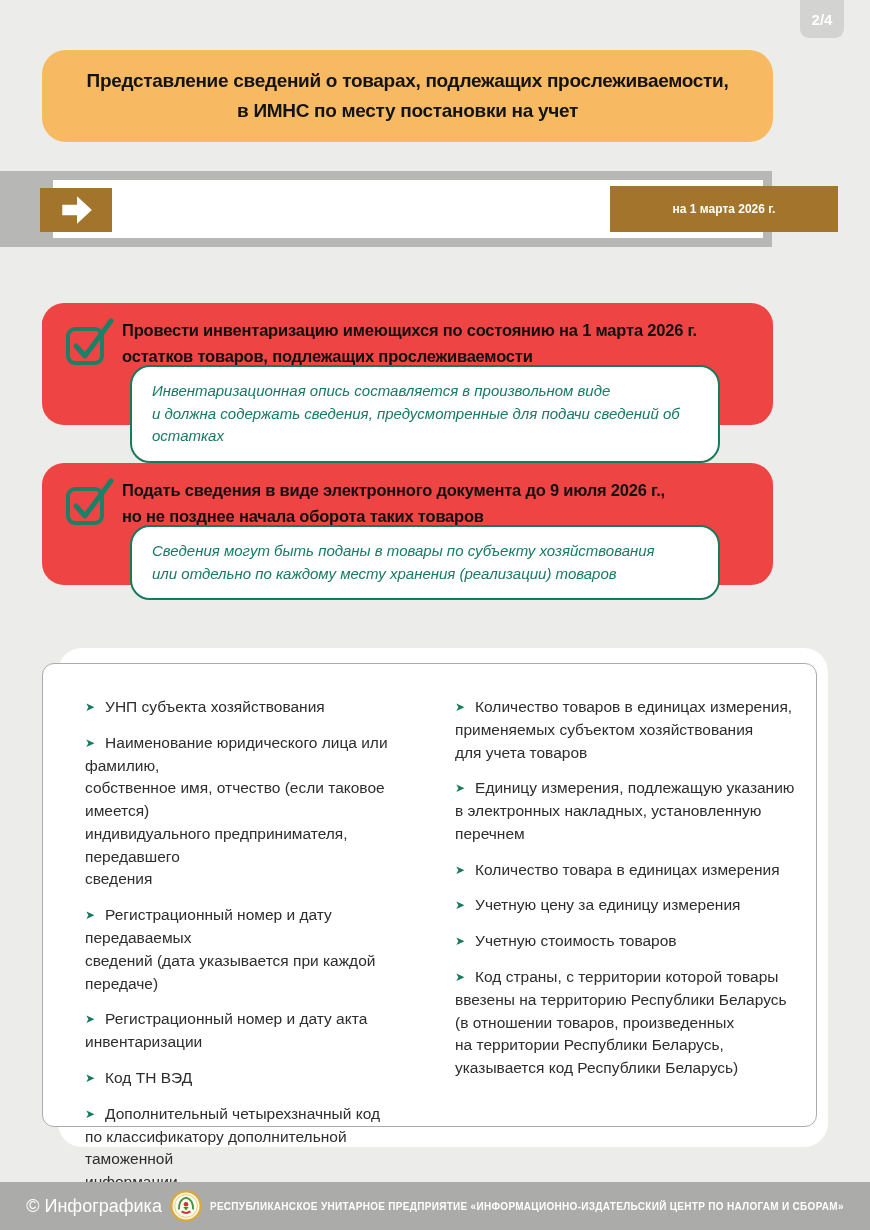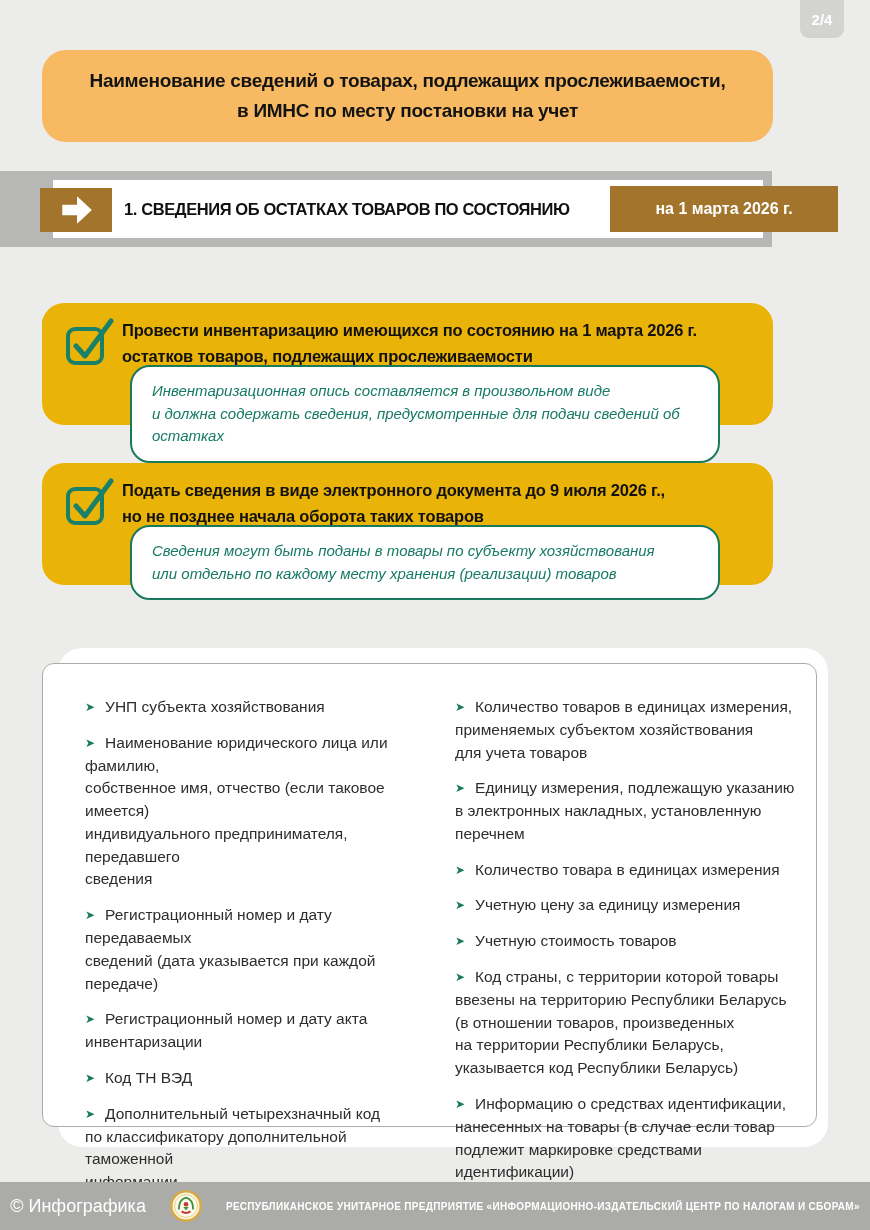--- a/index.html
+++ b/index.html
@@ -20,30 +20,30 @@
     justify-content:center;text-align:center;font-weight:700;font-size:19px;
     letter-spacing:-0.3px;color:var(--c-text);white-space:pre-line;line-height:1.6;}
 
   .band{position:absolute;left:0;top:171px;width:772px;height:76px;background:var(--c-band);}
   .band-bar{position:absolute;left:53px;top:180px;width:710px;height:58px;background:#fff;}
   .arrow-box{position:absolute;left:40px;top:188px;width:72px;height:44px;
     background:var(--c-brown);display:flex;align-items:center;justify-content:center;}
   .sec1-title{position:absolute;left:124px;top:180px;height:58px;line-height:58px;
     font-weight:700;font-size:16.5px;letter-spacing:-0.4px;color:#111;white-space:nowrap;}
   .date-box{position:absolute;left:610px;top:186px;width:228px;height:46px;
-    background:var(--c-brown);color:#fff;font-weight:700;font-size:16px;
+    background:var(--c-brown);color:#fff;font-weight:700;font-size:12px;
     display:flex;align-items:center;justify-content:center;}
 
   .pill{position:absolute;left:42px;height:41px;background:var(--c-green);color:#fff;
     font-weight:700;border-radius:10px;display:inline-flex;align-items:center;
     padding:0 26px;white-space:nowrap;letter-spacing:-0.3px;margin-top:44px;}
   .pill1{top:269px;font-size:22px;}
   .pill2{top:629px;height:43px;font-size:21px;}
 
-  .card{position:absolute;left:42px;width:731px;height:122px;background:#eab308;border-radius:22px;}
+  .card{position:absolute;left:42px;width:731px;height:122px;background:#ef4444;border-radius:22px;}
   .card1{top:303px;}
   .card2{top:463px;}
   .check-icon{position:absolute;left:22px;top:10px;width:50px;height:54px;}
   .card-title{position:absolute;left:80px;top:15px;font-weight:700;font-size:16.5px;
     line-height:1.55;color:#111;white-space:pre-line;letter-spacing:-0.2px;}
   .note{position:absolute;left:80px;top:62px;width:590px;background:#fff;
     border:2px solid var(--c-green);border-radius:20px;padding:13px 20px;
     color:var(--c-note);font-style:italic;font-size:15px;line-height:1.5;white-space:pre-line;margin-left:8px;}
 
   .big-card-back{position:absolute;left:58px;top:648px;width:770px;height:499px;
@@ -51,42 +51,41 @@
   .big-card{position:absolute;left:42px;top:663px;width:775px;height:464px;
     background:#fff;border:1.5px solid var(--c-card-border);border-radius:12px;}
   .col{position:absolute;top:32px;list-style:none;}
   .col-left{left:42px;width:352px;}
   .col-right{left:412px;width:348px;}
   .col li{margin-bottom:13px;font-size:15.5px;line-height:1.47;color:var(--c-list);}
   .chev{color:var(--c-green);font-size:12px;margin-right:10px;position:relative;top:-1px;}
   .li-text{white-space:pre-line;}
 
   .footer{position:absolute;left:0;top:1182px;width:870px;height:48px;
-    background:var(--c-footer);display:flex;align-items:center;justify-content:center;gap:24px;}
+    background:var(--c-footer);display:flex;align-items:center;justify-content:center;gap:8px;}
   .copyright{color:#fff;font-size:18px;}
   .org{color:#fff;font-size:10px;font-weight:700;letter-spacing:0.3px;}
 </style>
 </head>
 <body>
 
 <div class="page">
 
   <div class="page-badge">2/4</div>
 
-  <div class="orange-header">Наименование сведений о товарах, подлежащих прослеживаемости,
+  <div class="orange-header">Представление сведений о товарах, подлежащих прослеживаемости,
 в ИМНС по месту постановки на учет</div>
 
   <div class="band"></div>
   <div class="band-bar"></div>
   <div class="arrow-box">
     <svg width="38" height="38" viewBox="0 0 36 36">
       <polygon points="5,13 19,13 19,5 33,18 19,31 19,23 5,23" fill="#ffffff"></polygon>
     </svg>
   </div>
-  <div class="sec1-title">1. СВЕДЕНИЯ ОБ ОСТАТКАХ ТОВАРОВ ПО СОСТОЯНИЮ</div>
   <div class="date-box">на 1 марта 2026 г.</div>
 
   <div class="pill pill1">Субъект хозяйствования должен</div>
 
   <div class="card card1">
     <svg class="check-icon" viewBox="0 0 50 54">
       <rect x="4" y="16" width="34" height="34" rx="7" fill="none" stroke="#1B8068" stroke-width="4"></rect>
       <path d="M12 33 L21 43 L47 8" fill="none" stroke="#1B8068" stroke-width="5" stroke-linecap="round" stroke-linejoin="round"></path>
     </svg>
     <div class="card-title">Провести инвентаризацию имеющихся по состоянию на 1 марта 2026 г.
@@ -136,24 +135,20 @@
 в электронных накладных, установленную
 перечнем</span></li>
       <li><span class="chev">➤</span><span class="li-text">Количество товара в единицах измерения</span></li>
       <li><span class="chev">➤</span><span class="li-text">Учетную цену за единицу измерения</span></li>
       <li><span class="chev">➤</span><span class="li-text">Учетную стоимость товаров</span></li>
       <li><span class="chev">➤</span><span class="li-text">Код страны, с территории которой товары
 ввезены на территорию Республики Беларусь
 (в отношении товаров, произведенных
 на территории Республики Беларусь,
 указывается код Республики Беларусь)</span></li>
-      <li><span class="chev">➤</span><span class="li-text">Информацию о средствах идентификации,
-нанесенных на товары (в случае если товар
-подлежит маркировке средствами
-идентификации)</span></li>
     </ul>
   </div>
 
   <div class="footer">
     <span class="copyright">© Инфографика</span>
     <svg width="32" height="32" viewBox="0 0 36 36">
       <circle cx="18" cy="18" r="16.5" fill="#FBF6E3" stroke="#D9A93C" stroke-width="2.6"></circle>
       <circle cx="18" cy="18" r="12.8" fill="#FDFBF0" stroke="#E6C86B" stroke-width="1"></circle>
       <path d="M10 22 C10 14 13 9.5 18 8.5 C23 9.5 26 14 26 22" fill="none" stroke="#3F8F3B" stroke-width="2"></path>
       <path d="M13 24 Q18 27.5 23 24" fill="none" stroke="#C23B2E" stroke-width="2.2"></path>

